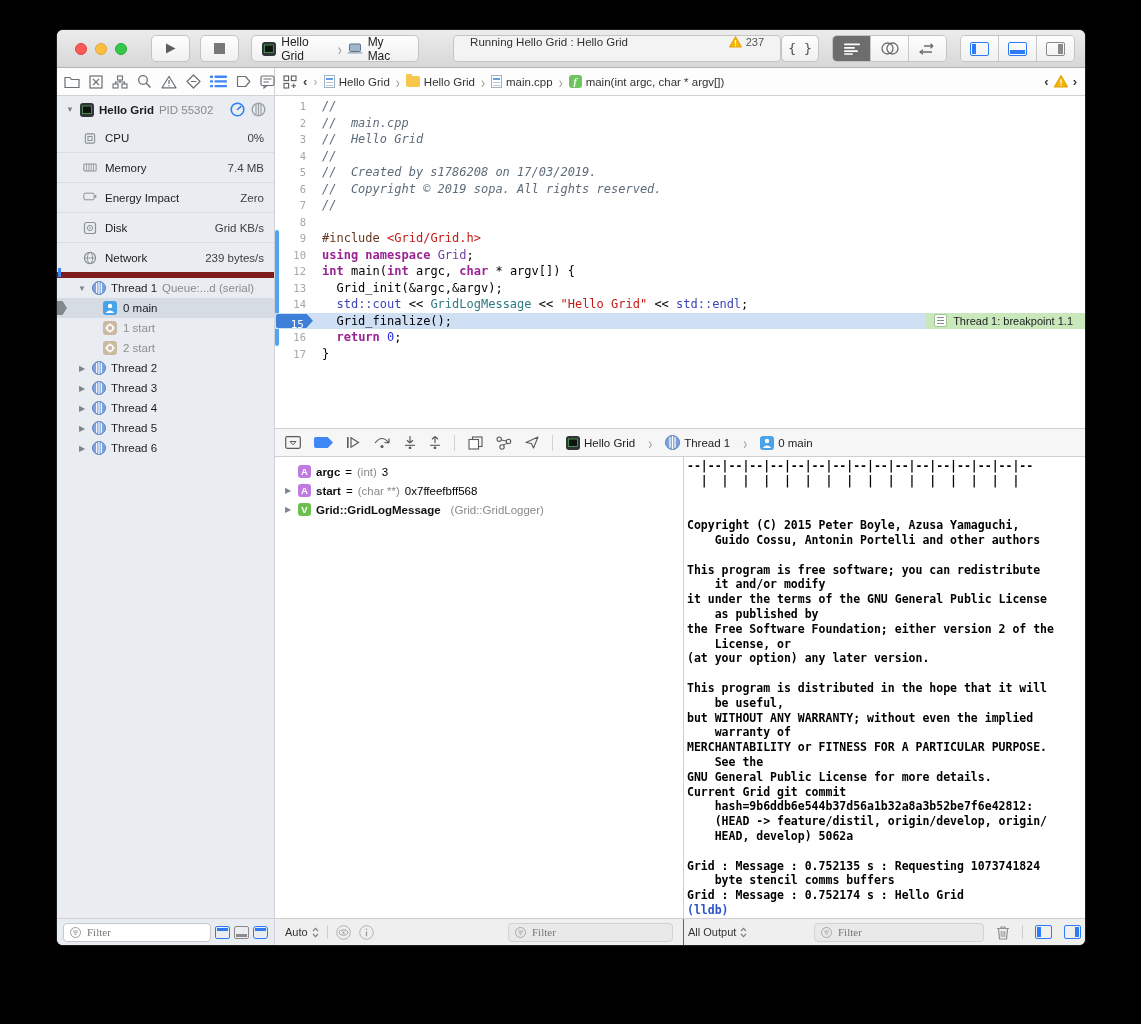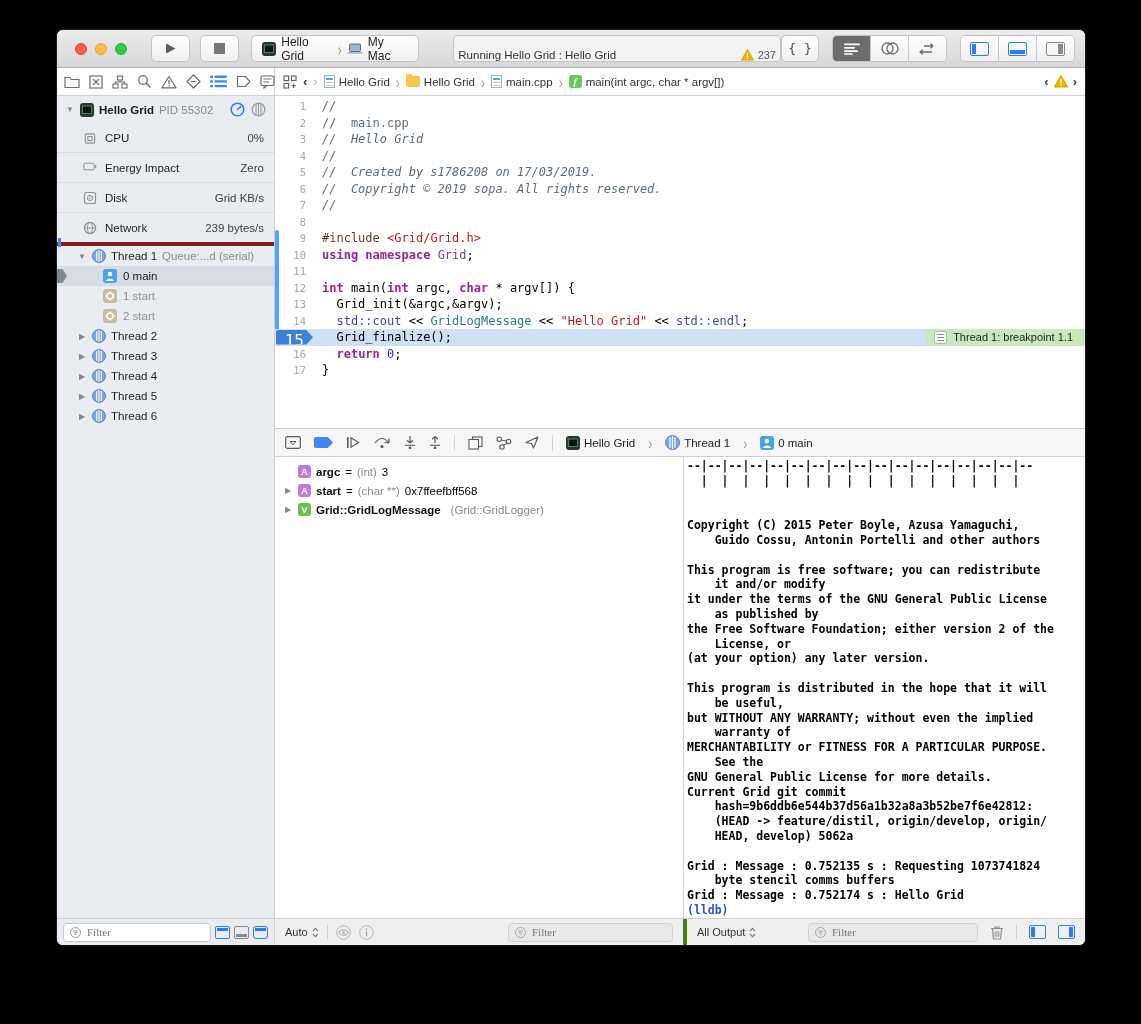--- a/index.html
+++ b/index.html
@@ -14,22 +14,22 @@
   .traffic{display:flex;gap:8px;margin-left:8px;}
   .tl{width:12px;height:12px;border-radius:50%;}
   .tl.red{background:#fc5b57;border:1px solid #e2433e;box-sizing:border-box;}
   .tl.yel{background:#fdbe40;border:1px solid #e0a434;box-sizing:border-box;}
   .tl.grn{background:#34c84a;border:1px solid #27aa35;box-sizing:border-box;}
   .tb-btn{display:flex;align-items:center;justify-content:center;height:27px;border-radius:5px;
           background:linear-gradient(#fefefe,#f1f0f0);border:1px solid #c4c2c2;box-sizing:border-box;}
   .scheme{display:flex;align-items:center;gap:5px;padding:0 10px;font-size:12px;color:#222;}
   .crumb-sep{color:#9b9b9b;font-size:12px;transform:scaleY(1.4);display:inline-block;}
   .status{margin-left:34px;width:335px;height:27px;border:1px solid #c6c4c4;border-radius:4px;
-          background:#f4f3f3;display:flex;align-items:flex-end;font-size:11.5px;color:#333;
-          box-sizing:border-box;padding:0 4px;}
+          background:#f4f3f3;display:flex;align-items:flex-start;font-size:11.5px;color:#333;
+          box-sizing:border-box;padding:0 16px;}
   .status .warn{margin-left:auto;display:flex;align-items:center;gap:4px;color:#555;font-size:11px;}
   .seg{display:flex;border:1px solid #c4c2c2;border-radius:5px;overflow:hidden;height:27px;box-sizing:border-box;}
   .seg .cell{width:37px;display:flex;align-items:center;justify-content:center;background:linear-gradient(#fefefe,#f1f0f0);}
   .seg .cell + .cell{border-left:1px solid #c9c7c7;}
   .seg .cell.sel{background:#6e6d6d;}
   
   .navrow{position:absolute;left:0;top:38px;width:100%;height:28px;background:#fdfdfd;
           border-bottom:1px solid #d2d2d2;box-sizing:border-box;display:flex;}
   .nav-icons{width:218px;box-sizing:border-box;border-right:1px solid #d2d2d2;display:flex;
              align-items:center;gap:9px;padding-left:7px;}
@@ -48,40 +48,40 @@
   
   .sidebar{position:absolute;left:0;top:66px;width:218px;height:822px;background:#e9edf1;
            border-right:1px solid #cfd3d8;box-sizing:border-box;font-size:11.5px;color:#1c1c1c;overflow:hidden;}
   .proc-row{display:flex;align-items:center;height:27px;padding-left:8px;gap:5px;}
   .proc-row .pname{font-weight:bold;}
   .proc-row .pid{color:#8a8a8a;}
   .proc-icons{margin-left:auto;display:flex;gap:6px;padding-right:8px;}
   .disc{font-size:8px;color:#7f868e;width:10px;display:inline-block;text-align:center;}
   .gauge-row{display:flex;align-items:center;height:29px;padding-left:26px;gap:8px;position:relative;}
   .gauge-row + .gauge-row{border-top:1px solid #d9dde2;}
-  #gauges{border-bottom:4px solid #7f1d1d;text-align:center;}
+  #gauges{border-bottom:6px solid #7f1d1d;text-align:center;}
   .g-val{margin-left:auto;padding-right:10px;color:#3c3c3c;}
   .net-tick{position:absolute;left:1px;bottom:-5px;width:3px;height:9px;background:#3f87f5;}
   .thread-row{display:flex;align-items:center;height:20px;padding-left:20px;gap:5px;position:relative;}
   .frame-row{display:flex;align-items:center;height:20px;padding-left:46px;gap:6px;position:relative;}
   .frame-row.sel{background:#d5dce3;}
   .frame-row .fp{position:absolute;left:0;top:3px;width:10px;height:14px;background:#82888f;
                  clip-path:polygon(0 0,55% 0,100% 50%,55% 100%,0 100%);}
   .frame-row.dim .flabel{color:#8e8e8e;}
   .tdetail{color:#8a8a8a;}
   .icon14{width:14px;height:14px;display:inline-flex;}
   
   .editor{position:absolute;left:218px;top:66px;width:810px;height:332px;background:#fff;overflow:hidden;}
   .changebar{position:absolute;left:0;top:134px;width:4px;height:116px;background:#54a3f2;border-radius:2px;}
   #code{position:absolute;left:0;top:2px;right:0;font-family:"DejaVu Sans Mono",monospace;font-size:12px;line-height:16.5px;}
   .code-line{display:flex;height:16.5px;white-space:pre;position:relative;}
   .code-line.cur{background:#cfe0f4;}
   .gutter{width:40px;box-sizing:border-box;text-align:right;padding-right:9px;color:#a6a6a6;font-size:10.5px;flex:none;}
   .bp-badge{position:absolute;left:1px;top:1px;width:37px;height:14.5px;background:#3e7fd8;color:#fff;
-            font-size:16px;text-align:right;box-sizing:border-box;padding:3px 9px 0 0;
+            font-size:11px;text-align:right;box-sizing:border-box;padding:3px 9px 0 0;
             clip-path:polygon(0 0,82% 0,100% 50%,82% 100%,0 100%);border-radius:2px;}
   .codetext{padding-left:7px;}
   .annot{position:absolute;right:0;top:0;height:100%;display:flex;align-items:center;gap:6px;
          background:#c9e8bc;padding:0 12px 0 8px;font-size:11px;color:#1e1e1e;font-family:"Liberation Sans",sans-serif;}
   .annot .aic{width:13px;height:13px;background:#fff;border:1px solid #a3c494;border-radius:2px;box-sizing:border-box;
               display:flex;flex-direction:column;justify-content:center;gap:2px;padding:0 2px;}
   .annot .aic i{display:block;height:1px;background:#8a8a8a;}
   
   .debugbar{position:absolute;left:218px;top:398px;width:810px;height:29px;background:#f6f6f6;
             border-top:1px solid #d0d0d0;border-bottom:1px solid #d0d0d0;box-sizing:border-box;
@@ -102,21 +102,21 @@
                border-left:1px solid #d0d0d0;box-sizing:border-box;overflow:hidden;}
   #console{margin:0;padding:2px 0 0 3px;font-family:"DejaVu Sans Mono",monospace;font-weight:bold;
            font-size:11.5px;line-height:14.8px;color:#000;white-space:pre;}
   .prompt{color:#2a52cc;}
   
   .bottombar{position:absolute;left:0;top:888px;width:100%;height:27px;border-top:1px solid #cfcfcf;
              box-sizing:border-box;display:flex;font-size:11px;color:#3c3c3c;background:#efefef;}
   .bb-left{width:218px;box-sizing:border-box;background:#e9edf1;border-right:1px solid #cfd3d8;
            display:flex;align-items:center;gap:4px;padding:0 6px;}
   .bb-vars{width:408px;box-sizing:border-box;display:flex;align-items:center;gap:8px;padding:0 10px;}
-  .bb-cons{flex:1;box-sizing:border-box;border-left:4px solid #4d7c0f;display:flex;align-items:center;gap:12px;padding:0 10px;}
+  .bb-cons{flex:1;box-sizing:border-box;border-left:1px solid #4d7c0f;display:flex;align-items:center;gap:12px;padding:0 4px;}
   .filter{display:flex;align-items:center;gap:4px;height:19px;border-radius:4px;border:1px solid #c8c8c8;
           background:#fff;padding:0 6px;box-sizing:border-box;flex:1;}
   .filter input{border:none;outline:none;background:transparent;font-size:11px;width:100%;color:#333;
                 font-family:Liberation Serif, serif;}
   .filter.gray{background:#e9e9e9;border-color:#d2d2d2;}
   .mini-sq{width:15px;height:13px;border:1.5px solid #8a8a8a;border-radius:2px;box-sizing:border-box;position:relative;}
   .mini-sq.blue{border-color:#2e7bf6;}
   .mini-sq.blue:before{content:"";position:absolute;background:#2e7bf6;}
   .mini-sq.topbar.blue:before{left:1px;right:1px;top:1px;height:3px;}
   .mini-sq.botbar:after{content:"";position:absolute;left:1px;right:1px;bottom:1px;height:3px;background:#8a8a8a;}
@@ -378,20 +378,30 @@
               <svg width="15" height="15" viewBox="0 0 15 15">
                 <rect x="2.5" y="2.5" width="10" height="10" rx="1.5" fill="none" stroke="#8b9096" stroke-width="1.2"></rect>
                 <rect x="5.3" y="5.3" width="4.4" height="4.4" fill="none" stroke="#8b9096" stroke-width="1.1"></rect>
               </svg>
             </span>
             <span class="g-label">CPU</span>
             <span class="g-val">0%</span>
           </div>
           <div class="gauge-row">
             <span class="icon14">
+              <svg width="16" height="13" viewBox="0 0 16 13">
+                <rect x="1" y="2.5" width="14" height="8" rx="1" fill="none" stroke="#8b9096" stroke-width="1.2"></rect>
+                <path d="M4 2.5 V10.5 M6.7 2.5 V10.5 M9.4 2.5 V10.5 M12 2.5 V10.5" stroke="#8b9096" stroke-width="0.9"></path>
+              </svg>
+            </span>
+            <span class="g-label">Memory</span>
+            <span class="g-val">7.4 MB</span>
+          </div>
+          <div class="gauge-row">
+            <span class="icon14">
               <svg width="17" height="11" viewBox="0 0 17 11">
                 <rect x="1" y="1.5" width="12.5" height="8" rx="1.5" fill="none" stroke="#8b9096" stroke-width="1.2"></rect>
                 <rect x="14.3" y="3.8" width="2" height="3.4" rx="1" fill="#8b9096"></rect>
               </svg>
             </span>
             <span class="g-label">Energy Impact</span>
             <span class="g-val">Zero</span>
           </div>
           <div class="gauge-row">
             <span class="icon14">
@@ -510,30 +520,29 @@
             </span>
             <span>Thread 6</span>
           </div>
         </div>
   </div>
 
   <div class="editor">
     <div class="changebar"></div>
     <div id="code">
           <div class="code-line"><span class="gutter">1</span><span class="codetext"><span style="color: rgb(93, 108, 121); font-style: italic;">//</span></span></div>
-          <div class="code-line"><span class="gutter">2</span><span class="codetext"><span style="color: rgb(93, 108, 121); ">//  main.cpp</span></span></div>
+          <div class="code-line"><span class="gutter">2</span><span class="codetext"><span style="color: rgb(93, 108, 121); font-style: italic;">//  main.cpp</span></span></div>
           <div class="code-line"><span class="gutter">3</span><span class="codetext"><span style="color: rgb(93, 108, 121); font-style: italic;">//  Hello Grid</span></span></div>
           <div class="code-line"><span class="gutter">4</span><span class="codetext"><span style="color: rgb(93, 108, 121); font-style: italic;">//</span></span></div>
           <div class="code-line"><span class="gutter">5</span><span class="codetext"><span style="color: rgb(93, 108, 121); font-style: italic;">//  Created by s1786208 on 17/03/2019.</span></span></div>
           <div class="code-line"><span class="gutter">6</span><span class="codetext"><span style="color: rgb(93, 108, 121); font-style: italic;">//  Copyright © 2019 sopa. All rights reserved.</span></span></div>
           <div class="code-line"><span class="gutter">7</span><span class="codetext"><span style="color: rgb(93, 108, 121); font-style: italic;">//</span></span></div>
           <div class="code-line"><span class="gutter">8</span><span class="codetext"></span></div>
           <div class="code-line"><span class="gutter">9</span><span class="codetext"><span style="color: rgb(100, 56, 32); text-align: right;">#include </span><span style="color: rgb(196, 26, 22);">&lt;Grid/Grid.h&gt;</span></span></div>
           <div class="code-line"><span class="gutter">10</span><span class="codetext"><span style="color: rgb(155, 35, 147); font-weight: bold;">using</span><span style="color: rgb(0, 0, 0);"> </span><span style="color: rgb(155, 35, 147); font-weight: bold;">namespace</span><span style="color: rgb(0, 0, 0);"> </span><span style="color: rgb(112, 61, 170);">Grid</span><span style="color: rgb(0, 0, 0);">;</span></span></div>
-          <div class="code-line"><span class="gutter">11</span><span class="codetext"></span></div>
           <div class="code-line"><span class="gutter">12</span><span class="codetext"><span style="color: rgb(155, 35, 147); font-weight: bold;">int</span><span style="color: rgb(0, 0, 0);"> main(</span><span style="color: rgb(155, 35, 147); font-weight: bold;">int</span><span style="color: rgb(0, 0, 0);"> argc, </span><span style="color: rgb(155, 35, 147); font-weight: bold;">char</span><span style="color: rgb(0, 0, 0);"> * argv[]) {</span></span></div>
           <div class="code-line"><span class="gutter">13</span><span class="codetext"><span style="color: rgb(0, 0, 0);">  Grid_init(&amp;argc,&amp;argv);</span></span></div>
           <div class="code-line"><span class="gutter">14</span><span class="codetext"><span style="color: rgb(0, 0, 0);">  </span><span style="color: rgb(59, 68, 184);">std::cout</span><span style="color: rgb(0, 0, 0);"> &lt;&lt; </span><span style="color: rgb(46, 122, 131);">GridLogMessage</span><span style="color: rgb(0, 0, 0);"> &lt;&lt; </span><span style="color: rgb(196, 26, 22);">"Hello Grid"</span><span style="color: rgb(0, 0, 0);"> &lt;&lt; </span><span style="color: rgb(59, 68, 184);">std::endl</span><span style="color: rgb(0, 0, 0);">;</span></span></div>
           <div class="code-line cur"><span class="gutter"><span class="bp-badge">15</span></span><span class="codetext"><span style="color: rgb(0, 0, 0);">  Grid_finalize();</span></span><span class="annot"><span class="aic"><i></i><i></i><i></i></span><span>Thread 1: breakpoint 1.1</span></span></div>
           <div class="code-line"><span class="gutter">16</span><span class="codetext"><span style="color: rgb(0, 0, 0);">  </span><span style="color: rgb(155, 35, 147); font-weight: bold;">return</span><span style="color: rgb(0, 0, 0);"> </span><span style="color: rgb(39, 42, 216);">0</span><span style="color: rgb(0, 0, 0);">;</span></span></div>
           <div class="code-line"><span class="gutter">17</span><span class="codetext"><span style="color: rgb(0, 0, 0);">}</span></span></div>
         </div>
   </div>
 
   <div class="debugbar">

